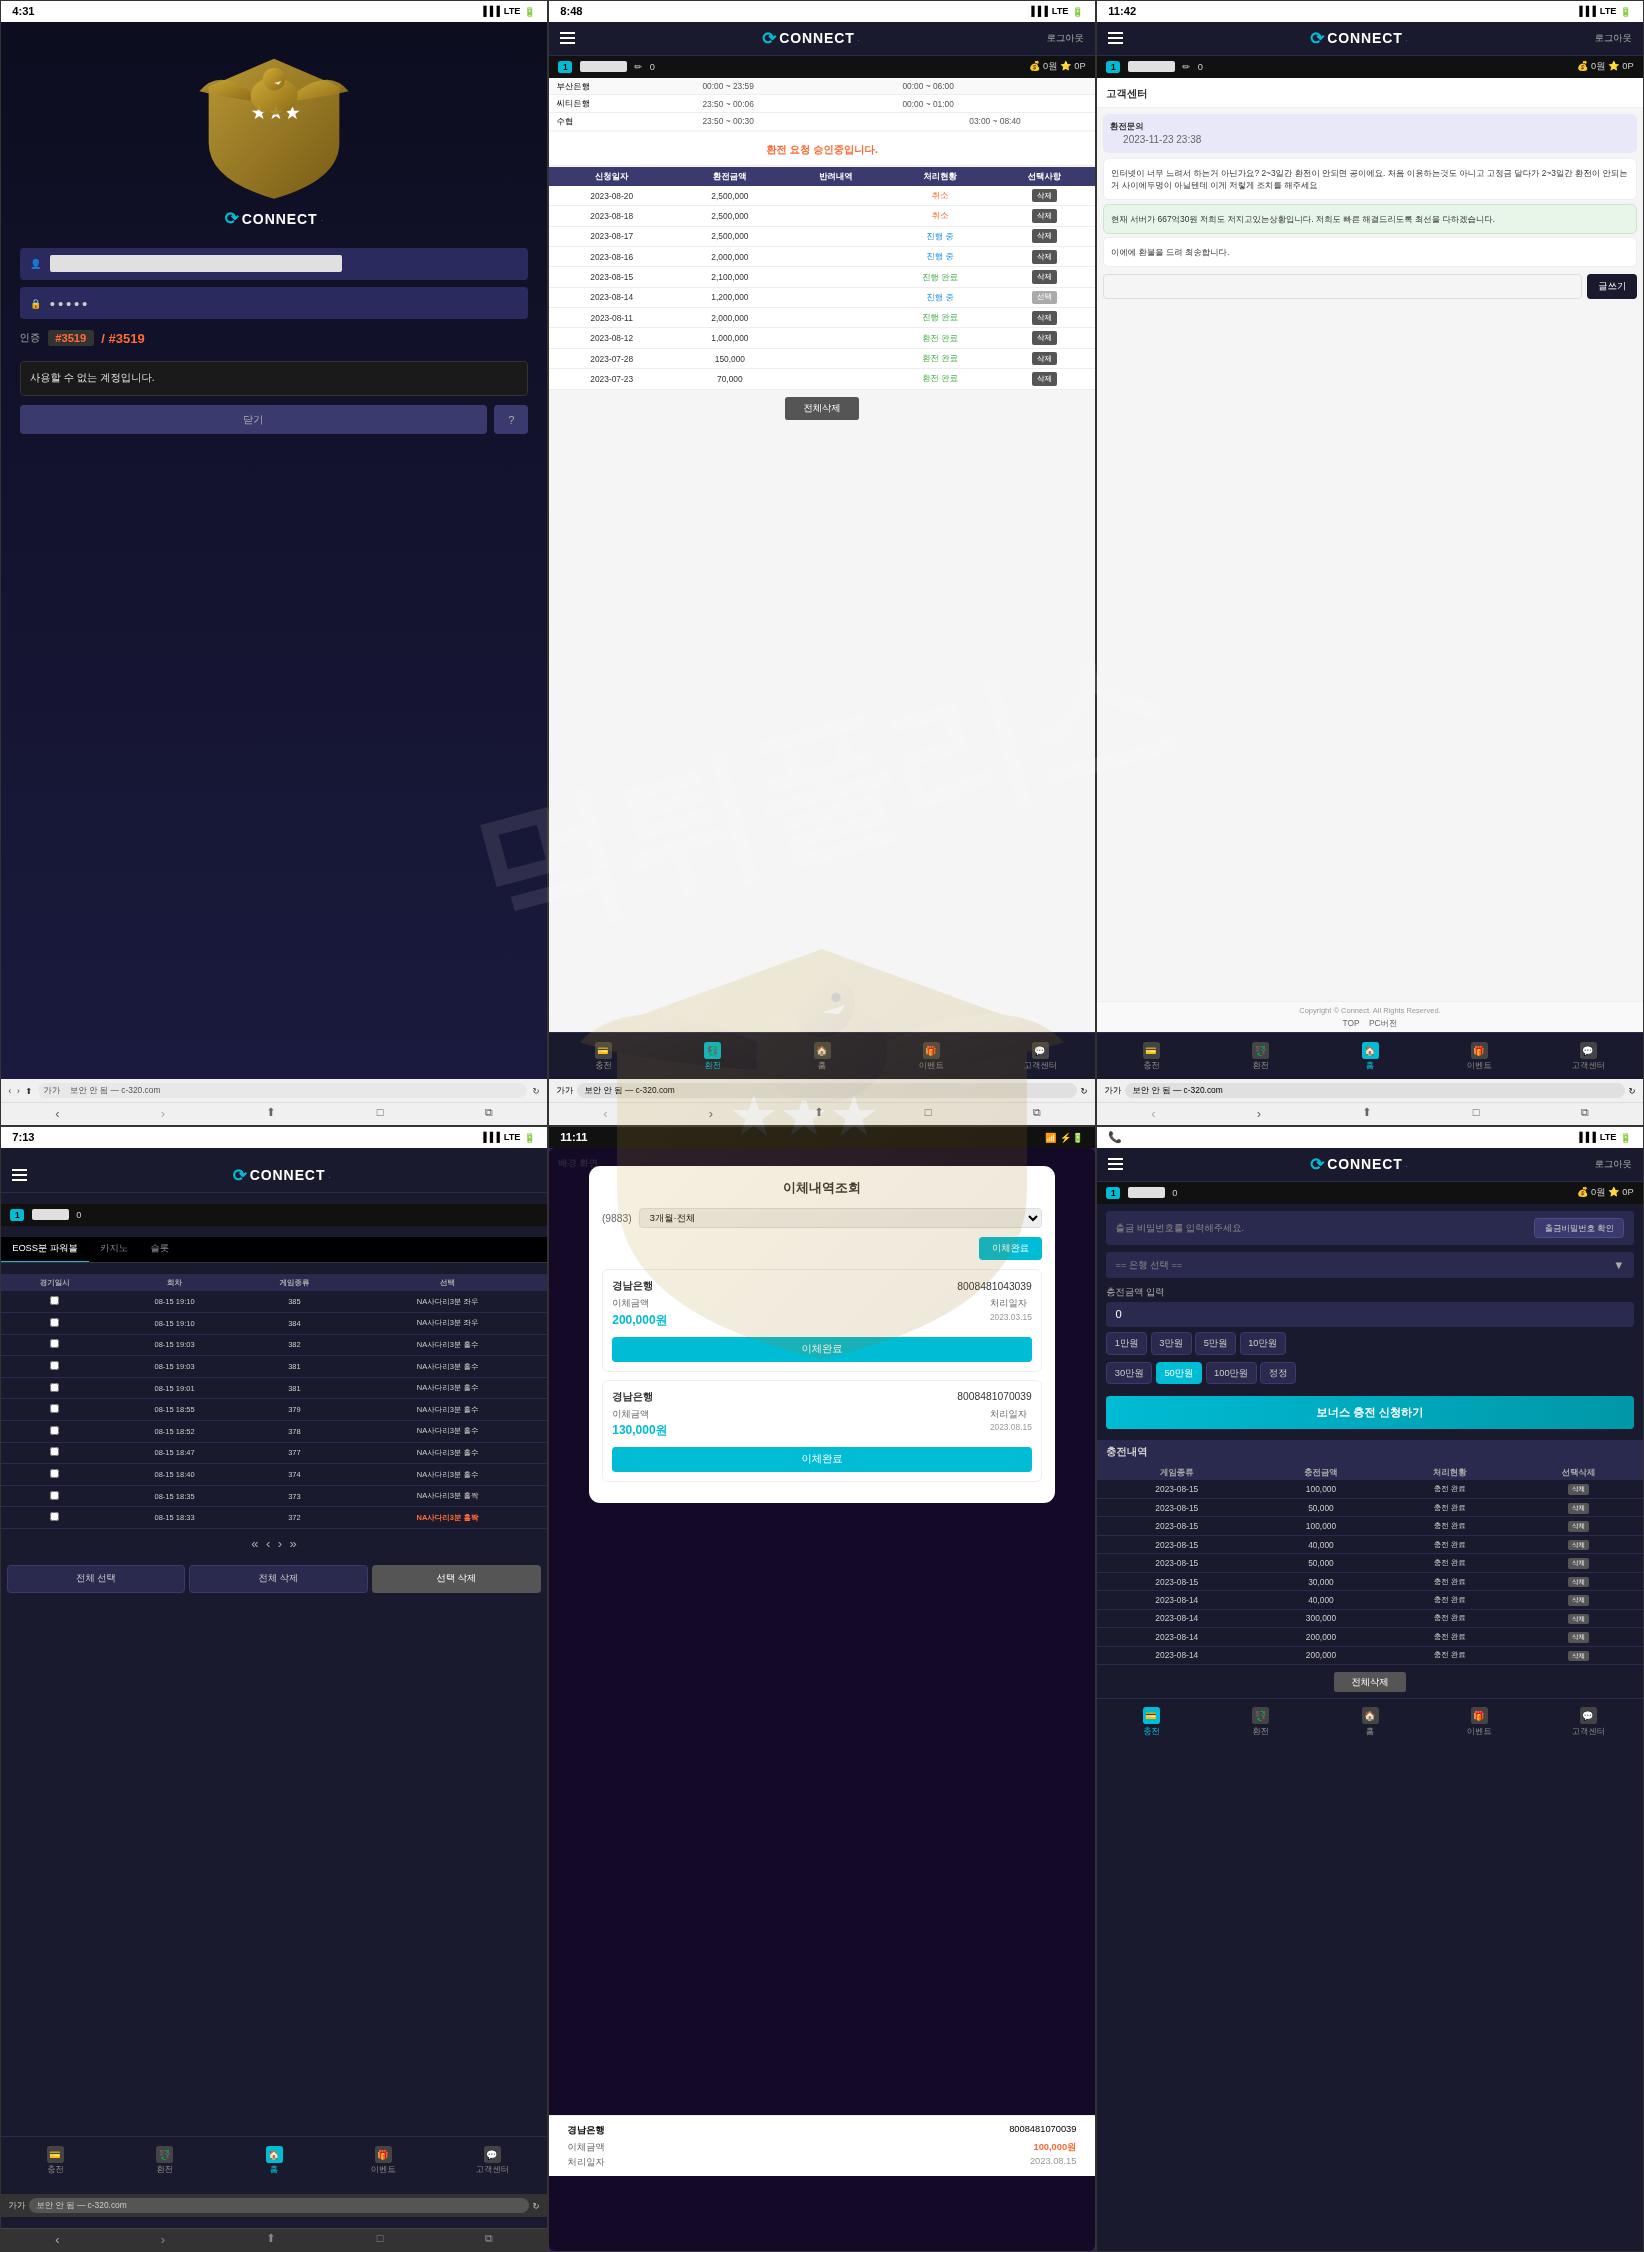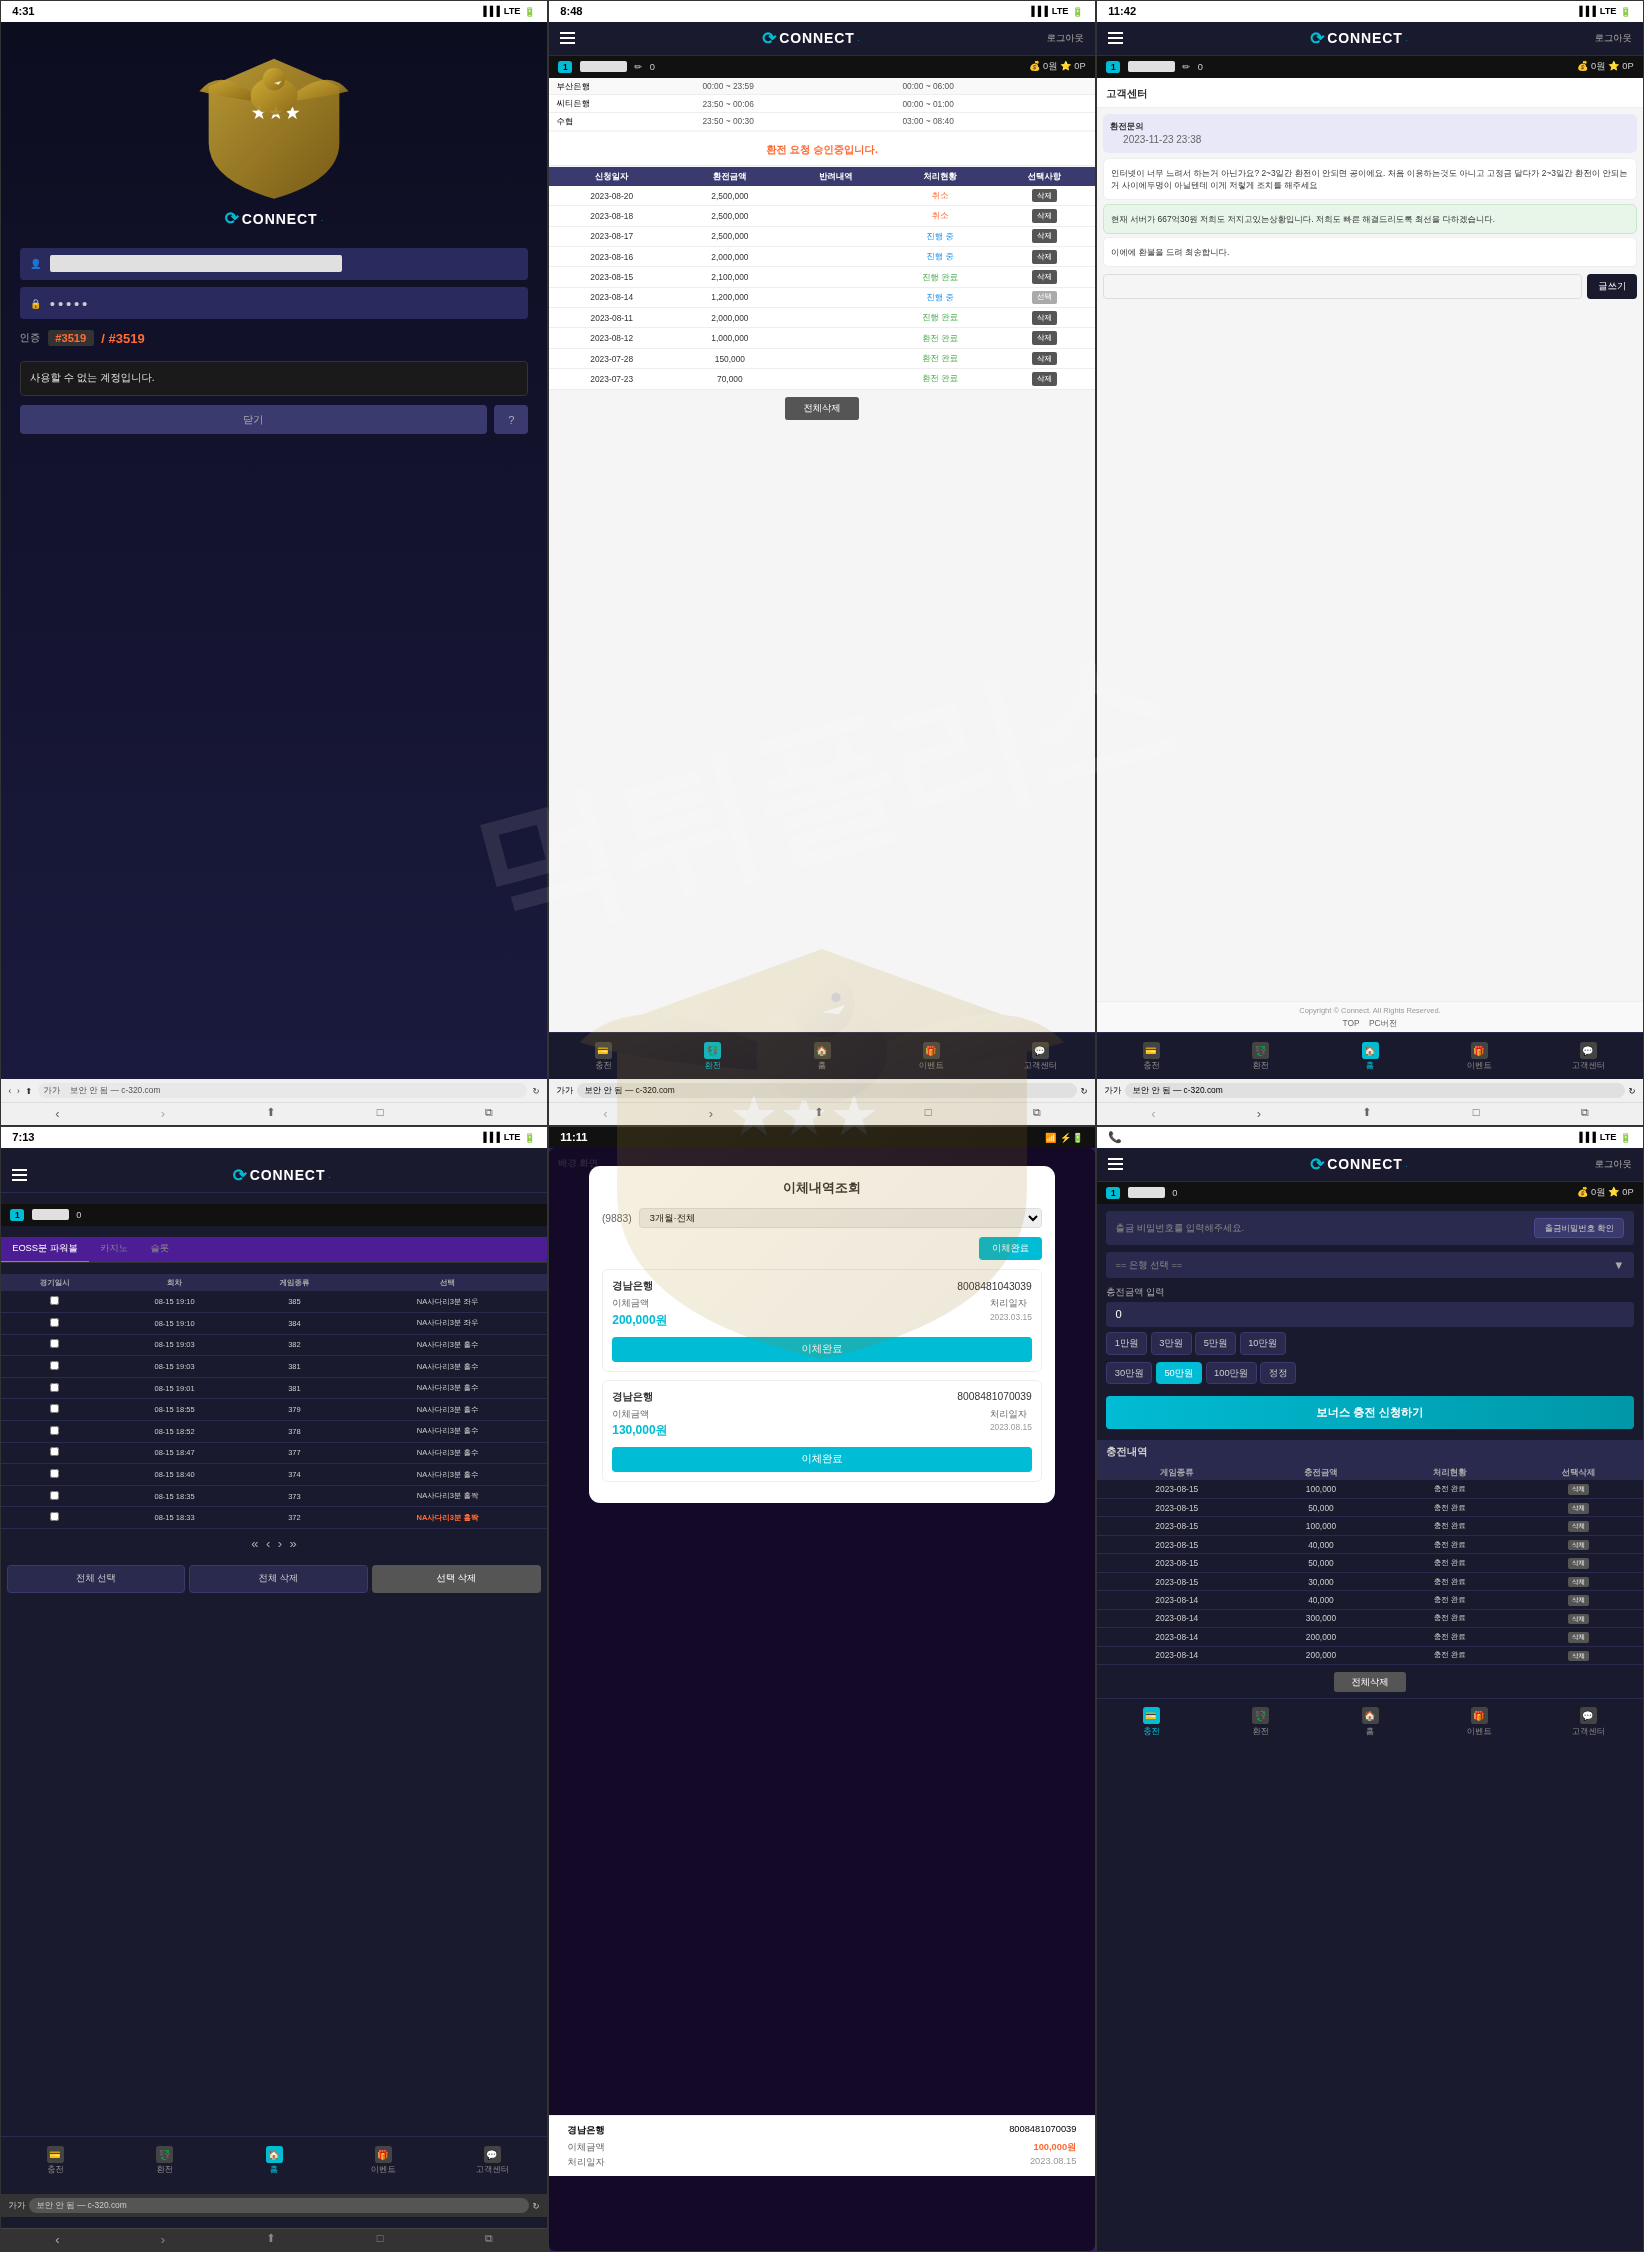--- a/index.html
+++ b/index.html
@@ -197,21 +197,21 @@
       z-index: 100;
       pointer-events: none;
       display: flex;
       flex-direction: column;
       align-items: center;
       justify-content: center;
     }
 
     .sports-tabs {
       display: flex;
-      background: #4c1d95;
+      background: #000000;
       border-bottom: 0.9px solid #333;
     }
 
     .sports-tab {
       padding: 5.6px 11.2px;
       font-size: 9.3px;
       color: #888;
       border-bottom: 1.9px solid transparent;
       cursor: pointer;
     }
@@ -511,21 +511,21 @@
           <td style="padding:2.8px 7.5px; border-bottom:0.9px solid #eee; color:#555;">00:00 ~ 06:00</td>
         </tr>
         <tr>
           <td style="padding:2.8px 7.5px; border-bottom:0.9px solid #eee;">씨티은행</td>
           <td style="padding:2.8px 7.5px; border-bottom:0.9px solid #eee; color:#555;">23:50 ~ 00:06</td>
           <td style="padding:2.8px 7.5px; border-bottom:0.9px solid #eee; color:#555;">00:00 ~ 01:00</td>
         </tr>
         <tr>
           <td style="padding:2.8px 7.5px;">수협</td>
           <td style="padding:2.8px 7.5px; color:#555;">23:50 ~ 00:30</td>
-          <td style="padding:2.8px 7.5px; color:#555;">03:00 ~ 08:40</td>
+          <td style="padding:2.8px 7.5px; color:#555;text-align:center;">03:00 ~ 08:40</td>
         </tr>
       </tbody>
         </table>
     </div>
 
     <div style="background:#fff; text-align:center; padding:7.5px; margin-bottom:1.9px; border-bottom:0.9px solid #eee;">
       <span style="color:#ff6b35; font-weight:700; font-size:10.3px;">환전 요청 승인중입니다.</span>
     </div>
 
     <div style="overflow-y:auto; flex:1;">

